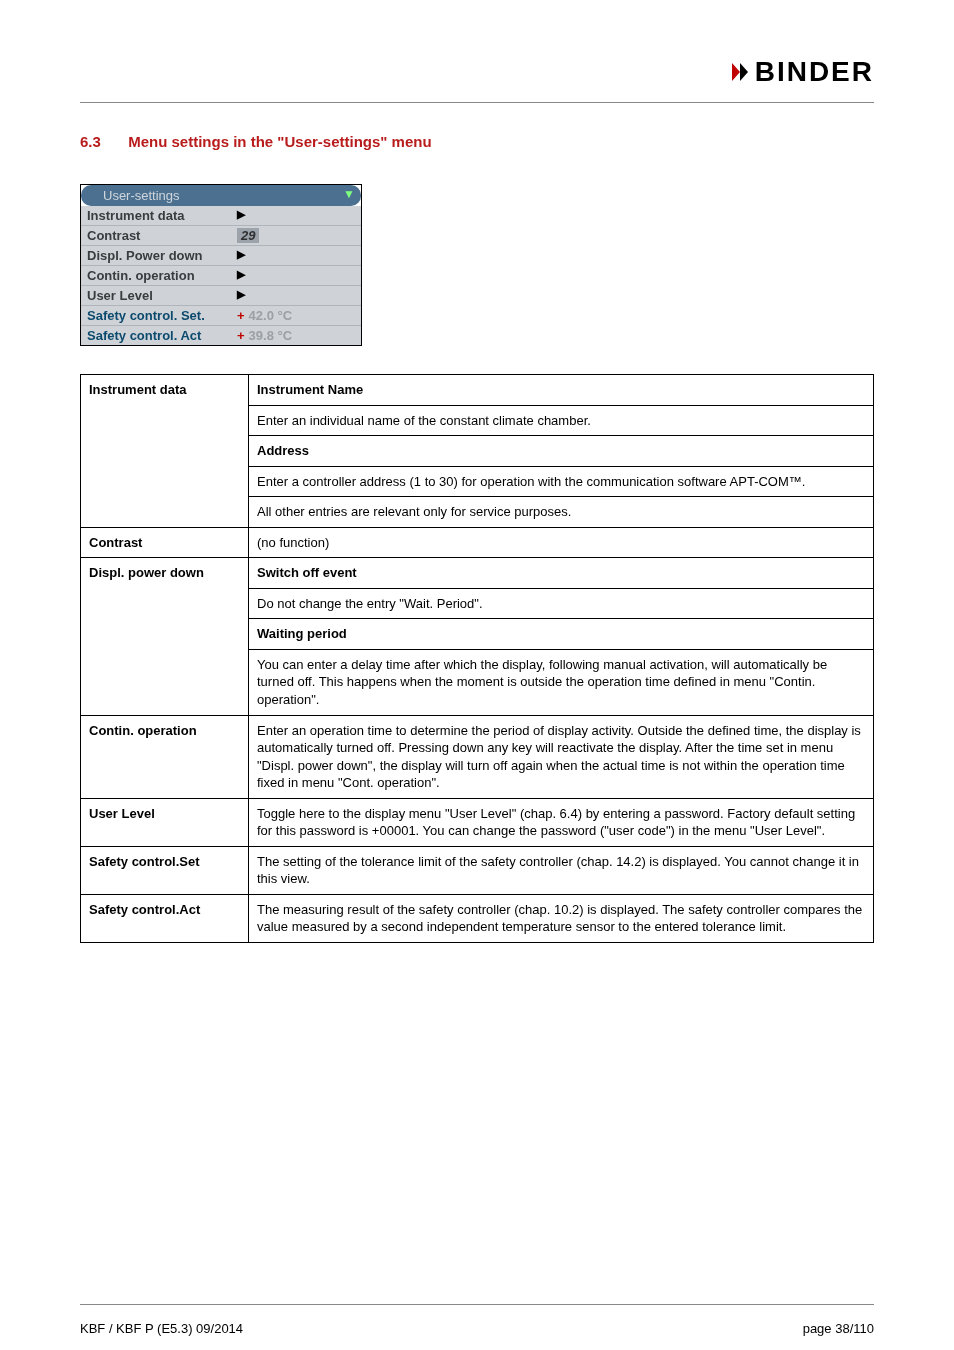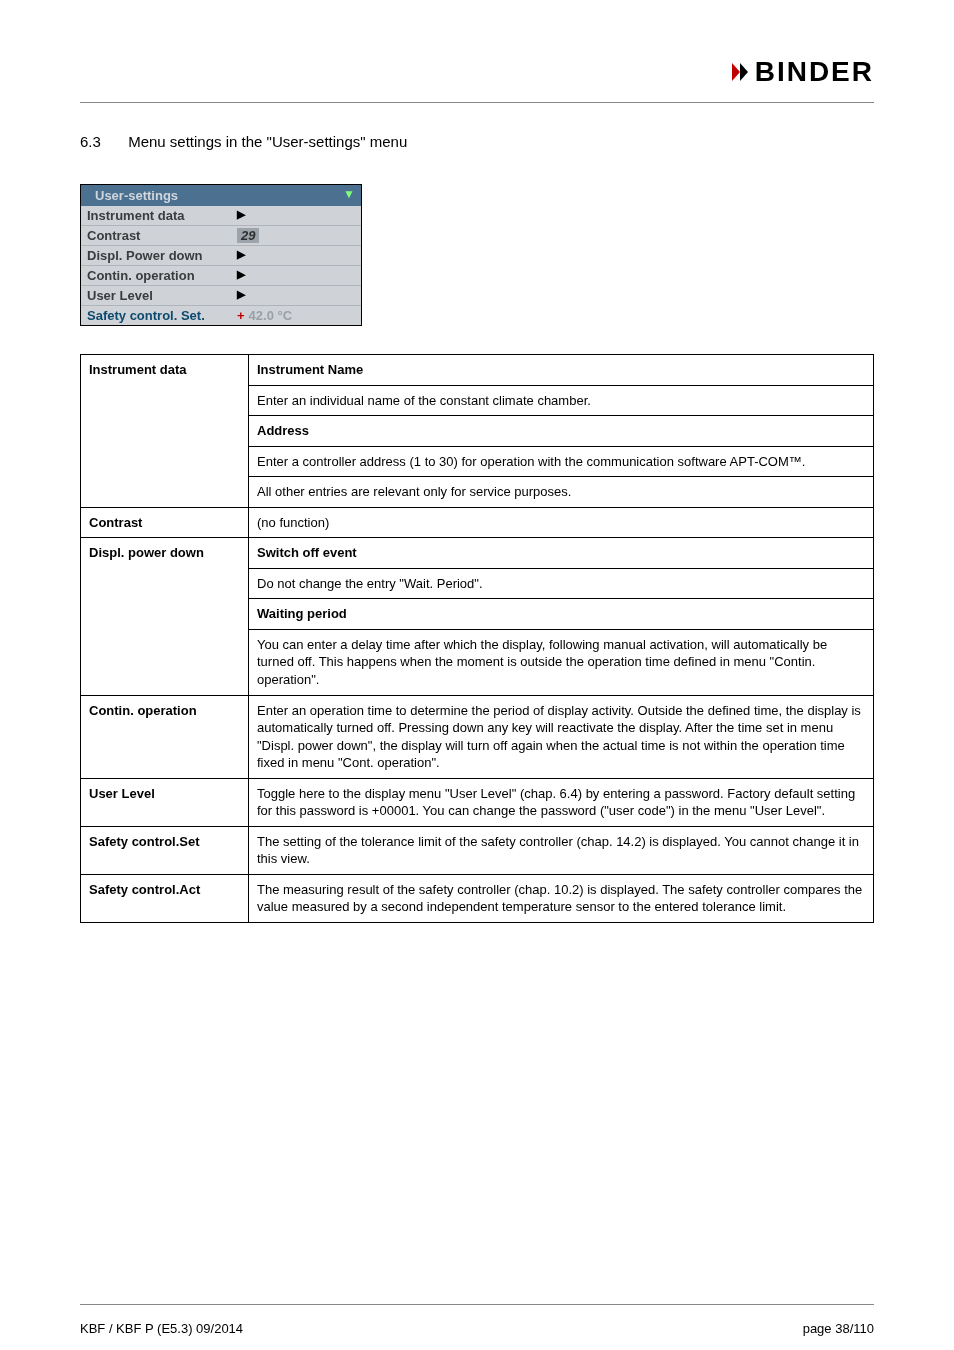--- a/index.html
+++ b/index.html
@@ -31,40 +31,41 @@
     gap: 3px;
   }
   .logo-text {
     font-size: 28px;
     font-weight: 900;
     letter-spacing: 2px;
     font-family: Arial, sans-serif;
   }
   .hr-top { border: none; border-top: 1px solid #888; margin: 6px 0 30px 0; }
   .section-heading {
-    color: #000000;
-    font-weight: normal;
+    color: #b91c1c;
+    font-weight: bold;
     font-size: 15px;
     margin-bottom: 34px;
   }
   .section-num { display: inline-block; width: 44px; }
 
   
   .panel {
     width: 282px;
     border: 1px solid #000;
     font-size: 13px;
     margin-bottom: 28px;
   }
   .panel-title {
     background: #4b7090;
     color: #d0d6dc;
-    font-weight: bold;
-    padding: 3px 14px;
+    font-weight: normal;
+    padding: 3px 22px;
     position: relative;
+    border-radius: 10px;
   }
   .panel-arrow {
     position: absolute;
     right: 6px;
     top: 2px;
     color: #7fff7f;
     font-size: 12px;
   }
   .panel-row {
     display: flex;
@@ -169,20 +170,24 @@
       <span class="panel-value tri">▶</span>
     </div>
     <div class="panel-row">
       <span class="panel-label">User Level</span>
       <span class="panel-value tri">▶</span>
     </div>
     <div class="panel-row">
       <span class="panel-label disabled">Safety control. Set.</span>
       <span class="panel-value disabled"><span class="plus">+</span><span>42.0  °C</span></span>
     </div>
+    <div class="panel-row">
+      <span class="panel-label disabled">Safety control. Act</span>
+      <span class="panel-value disabled"><span class="plus">+</span><span>39.8  °C</span></span>
+    </div>
   </div>
 
   <table class="desc-table">
     <tbody>
         <tr>
       <td class="col-left" rowspan="5">Instrument data</td>
       <td class="sub-heading">Instrument Name</td>
     </tr>
     <tr>
           <td>Enter an individual name of the constant climate chamber.</td>

